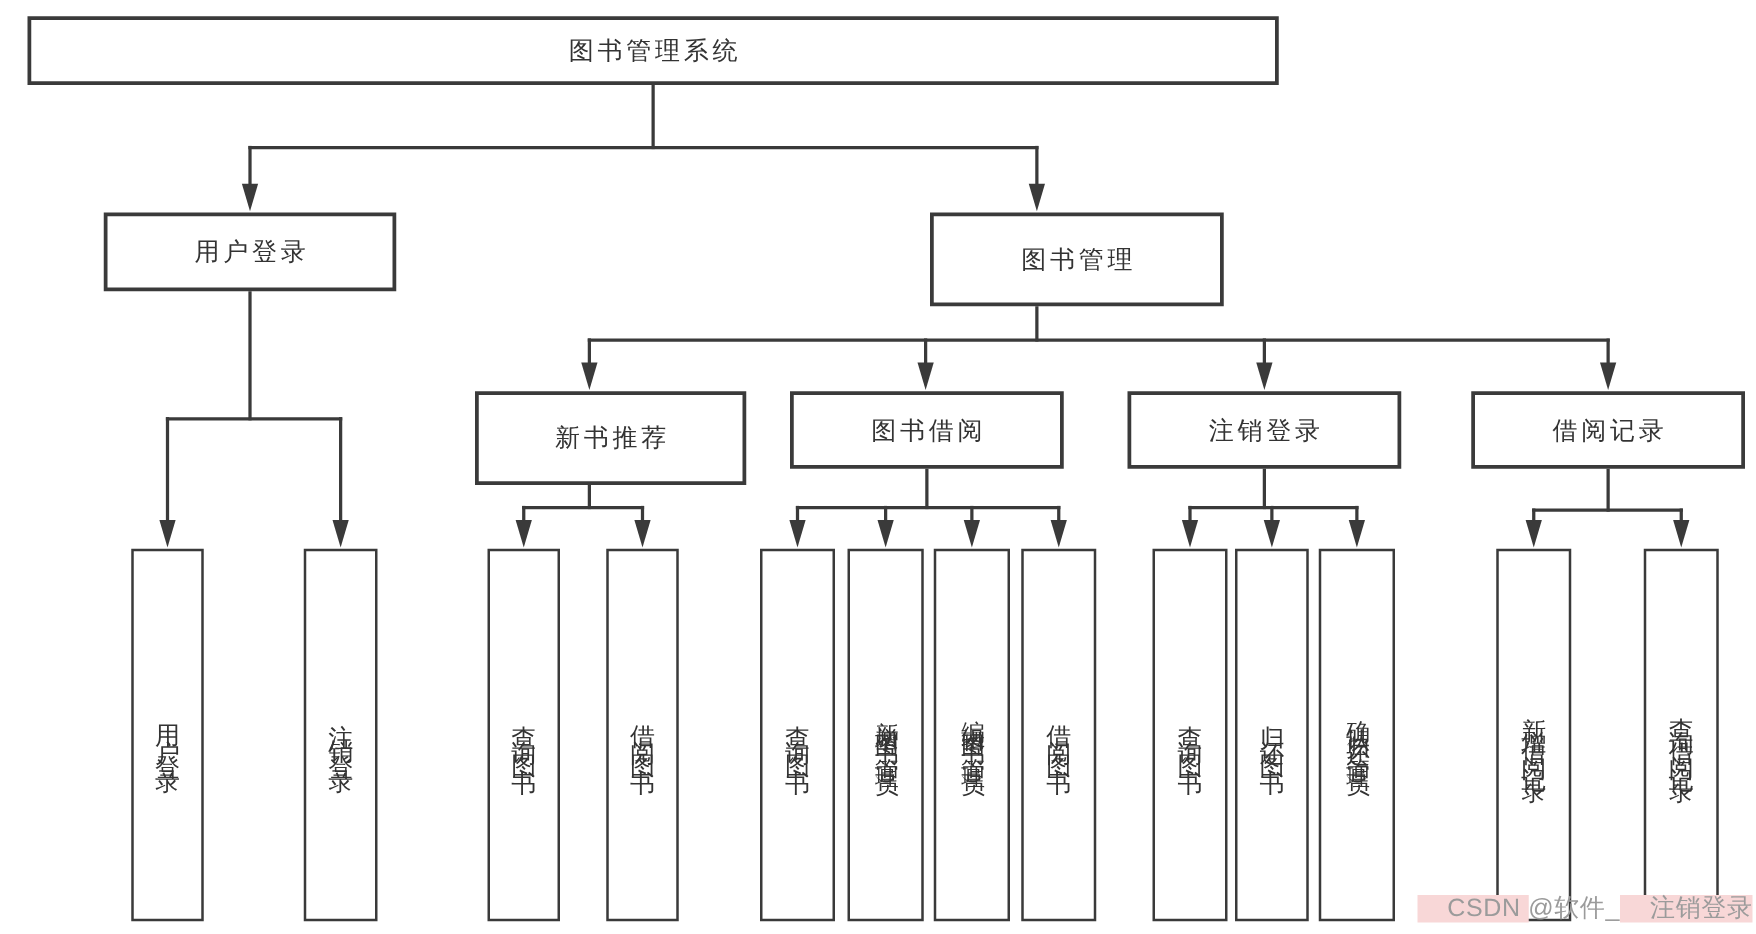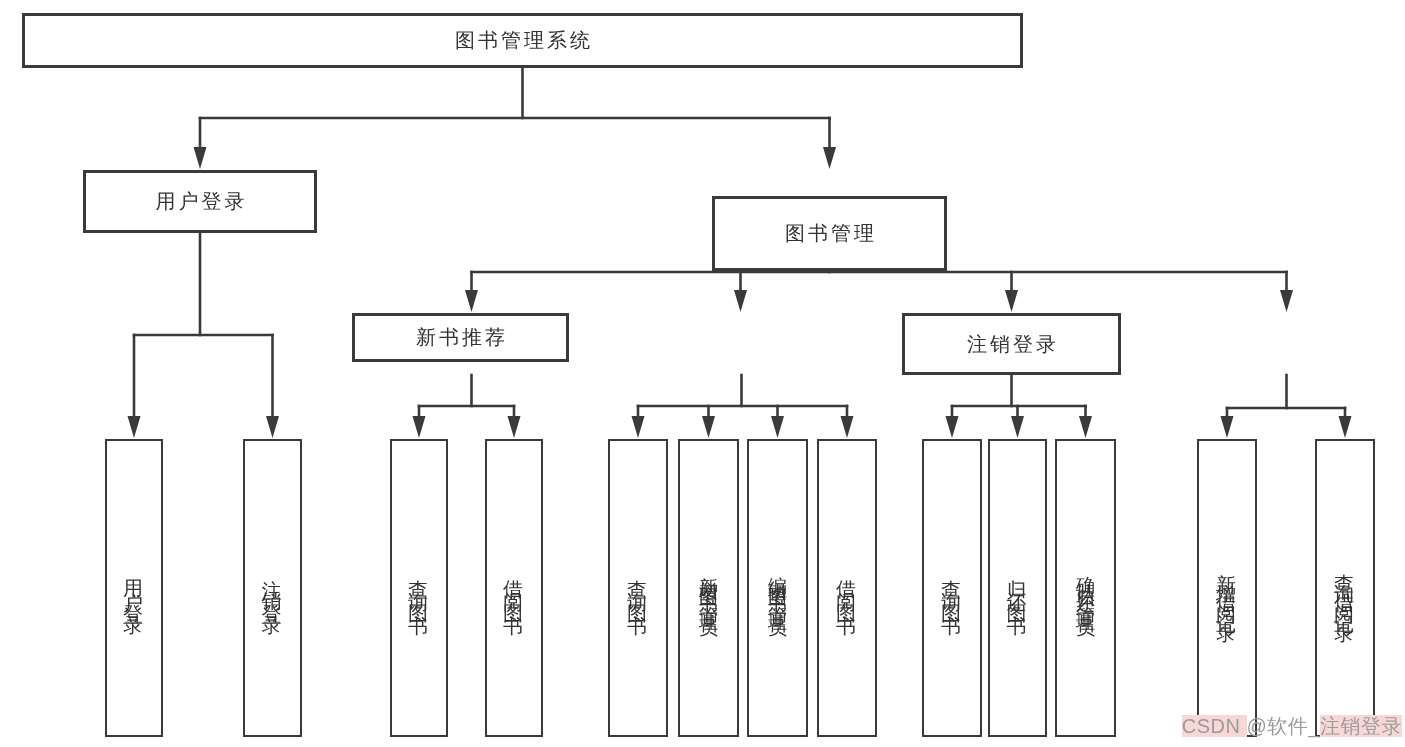--- a/index.html
+++ b/index.html
@@ -60,20 +60,21 @@
     top: 713px;
     right: 3px;
     font-size: 20px;
     letter-spacing: 0.5px;
     color: var(--watermark_text, #9b9b9b);
     z-index: 5;
     white-space: nowrap;
   }
   #watermark .hl {
     background: var(--watermark_highlight, #f8d7d7);
+    padding-left: 24px;
   }
 </style>
 </head>
 <body>
 
 <div id="stage">
 
   <svg id="edges" viewBox="0 0 1405 747" xmlns="http://www.w3.org/2000/svg">
     <g>
       <line x1="522.5" y1="68" x2="522.5" y2="118"></line>
@@ -145,24 +146,26 @@
       <line x1="1227" y1="408" x2="1227" y2="420"></line>
       <polygon points="1220.5,416 1233.5,416 1227,438"></polygon>
       <line x1="1345" y1="408" x2="1345" y2="420"></line>
       <polygon points="1338.5,416 1351.5,416 1345,438"></polygon>
     </g>
   </svg>
 
   <div class="node" style="left:22px; top:13px; width:1001px; height:55px;">图书管理系统</div>
 
   <div class="node" style="left:83px; top:170px; width:234px; height:63px;">用户登录</div>
-  <div class="node" style="left:712px; top:170px; width:235px; height:75px;margin-top:26px;">图书管理</div>
-
-  <div class="node" style="left:352px; top:313px; width:217px; height:49px;">新书推荐</div>
+  <div class="node" style="left:744px; top:170px; width:235px; height:75px;">图书管理</div>
+
+  <div class="node" style="left:380px; top:313px; width:217px; height:75px;">新书推荐</div>
+  <div class="node" style="left:632px; top:313px; width:219px; height:62px;">图书借阅</div>
   <div class="node" style="left:902px; top:313px; width:219px; height:62px;">注销登录</div>
+  <div class="node" style="left:1177px; top:313px; width:219px; height:62px;">借阅记录</div>
 
   <div class="node leaf" style="left:105px; top:439px; width:58px; height:298px;">
     <span class="vtext sp-wide">用户登录</span>
   </div>
   <div class="node leaf" style="left:243px; top:439px; width:59px; height:298px;">
     <span class="vtext sp-wide">注销登录</span>
   </div>
 
   <div class="node leaf" style="left:390px; top:439px; width:58px; height:298px;">
     <span class="vtext sp-wide">查询图书</span>

